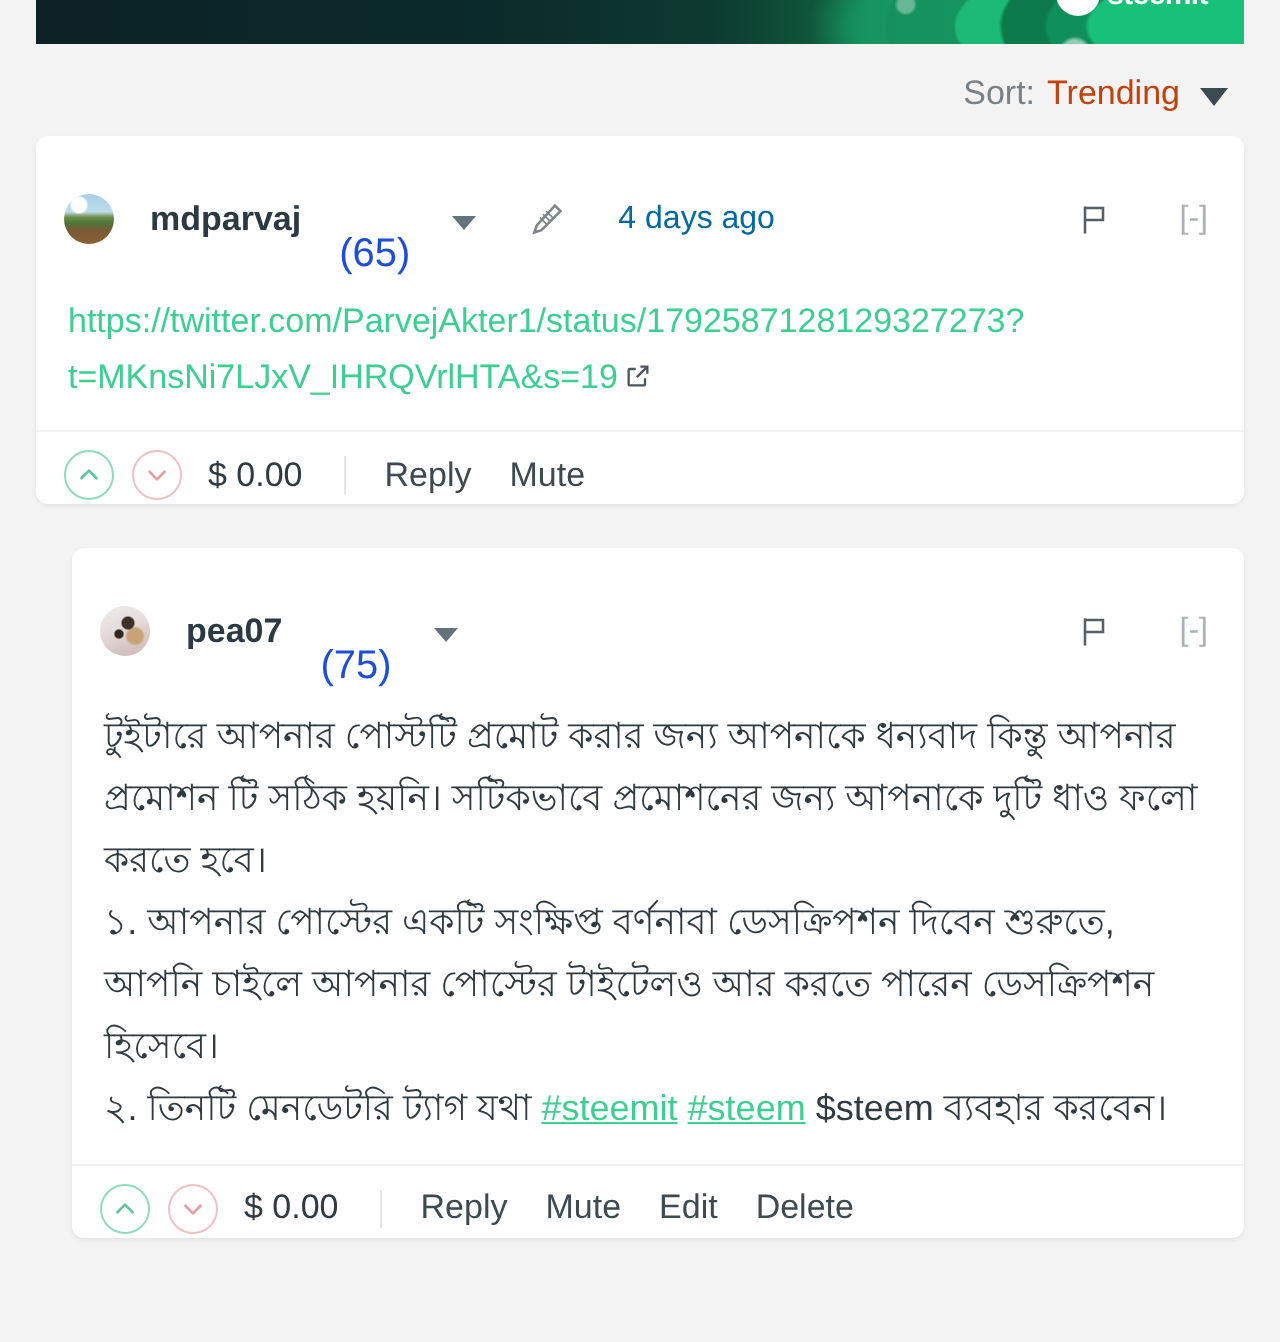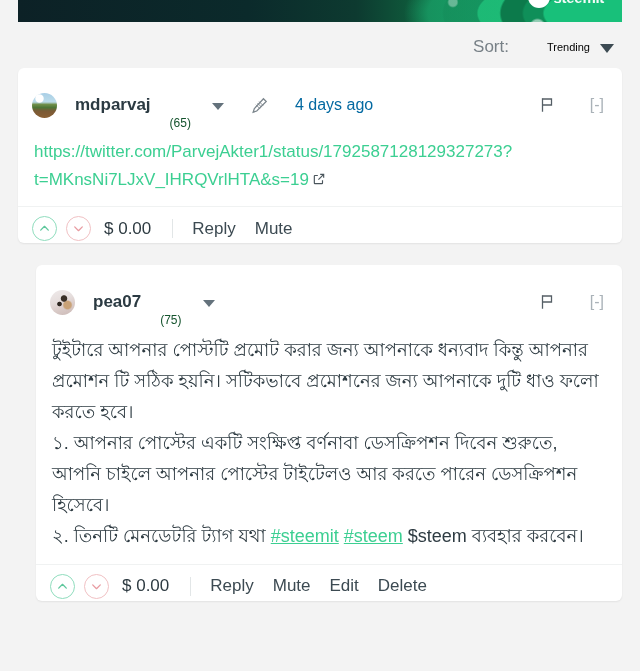--- a/index.html
+++ b/index.html
@@ -75,23 +75,22 @@
     align-items: center;
     justify-content: flex-end;
     padding: 0 26px 0 16px;
     gap: 6px;
   }
   .sort-label {
     font-size: 17px;
     color: #788187;
   }
   .sort-value {
-    font-size: 11px;
-    color: #000000;
-    margin-left: 32px;
+    font-size: 17px;
+    color: #c2410c;
   }
   .caret-down {
     width: 0; height: 0;
     border-left: 7px solid transparent;
     border-right: 7px solid transparent;
     border-top: 9px solid #3c4a52;
     margin-left: 4px;
     margin-top: 2px;
   }
 
@@ -134,22 +133,22 @@
       radial-gradient(circle at 38% 56%, #2e2721 0 9%, rgba(46,39,33,0) 13%),
       radial-gradient(circle at 70% 60%, #c9a277 0 16%, rgba(201,162,119,0) 22%),
       linear-gradient(160deg, #efeaea 0%, #e6dedd 40%, #d8c9c6 70%, #cbb9b6 100%);
   }
   .username {
     font-size: 17px;
     font-weight: 700;
     color: #2b3a42;
   }
   .reputation {
-    font-size: 12px;
-    color: #14532d;
+    font-size: 20px;
+    color: #1d4ed8;
     margin-left: 1px;
     margin-top: 36px;
   }
   .small-caret {
     width: 0; height: 0;
     border-left: 6px solid transparent;
     border-right: 6px solid transparent;
     border-top: 7px solid #64727c;
     margin-left: 3px;
     margin-top: 3px;

